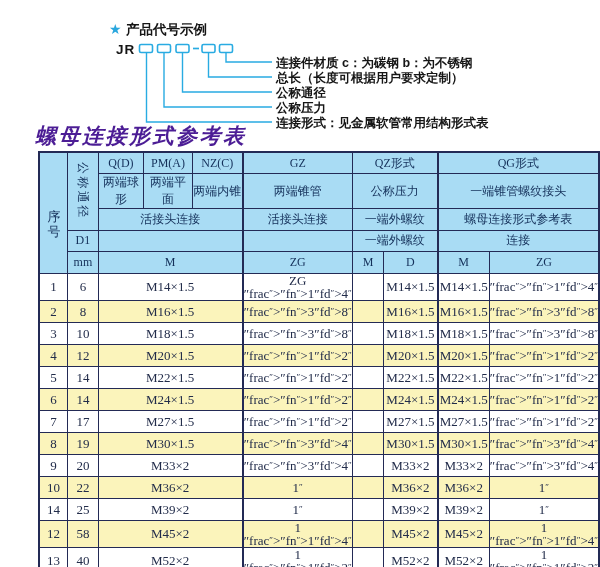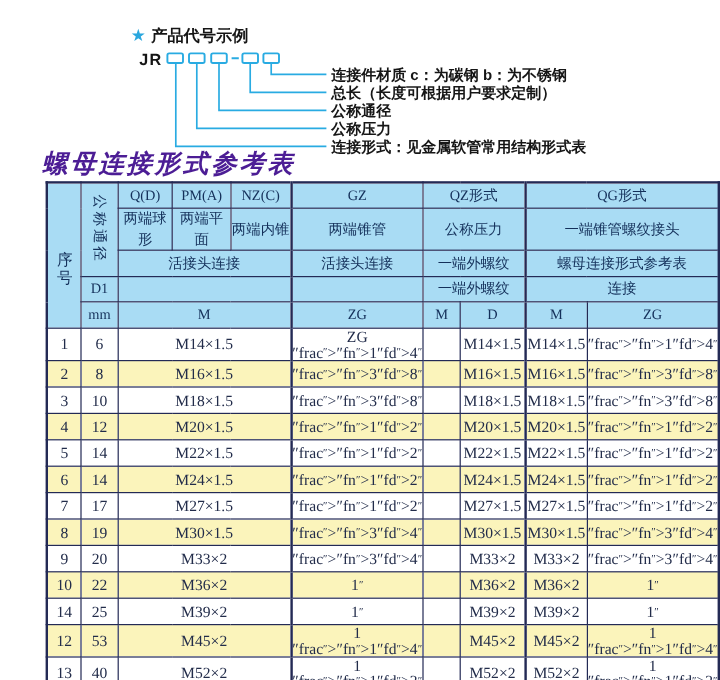--- a/index.html
+++ b/index.html
@@ -228,21 +228,21 @@
       <td>25</td>
       <td colspan="3">M39×2</td>
       <td class="bl">1<span class="inch">″</span></td>
       <td></td>
       <td>M39×2</td>
       <td class="bl">M39×2</td>
       <td>1<span class="inch">″</span></td>
     </tr>
         <tr class="alt">
       <td>12</td>
-      <td>53</td>
+      <td>58</td>
       <td colspan="3">M45×2</td>
       <td class="bl">1 <span class="&lt;span">″</span>frac<span class="inch">″</span>&gt;<span class="&lt;span">″</span>fn<span class="inch">″</span>&gt;1<span class="&lt;span">″</span>fd<span class="inch">″</span>&gt;4<span class="inch">″</span></td>
       <td></td>
       <td>M45×2</td>
       <td class="bl">M45×2</td>
       <td>1 <span class="&lt;span">″</span>frac<span class="inch">″</span>&gt;<span class="&lt;span">″</span>fn<span class="inch">″</span>&gt;1<span class="&lt;span">″</span>fd<span class="inch">″</span>&gt;4<span class="inch">″</span></td>
     </tr>
         <tr>
       <td>13</td>
       <td>40</td>

